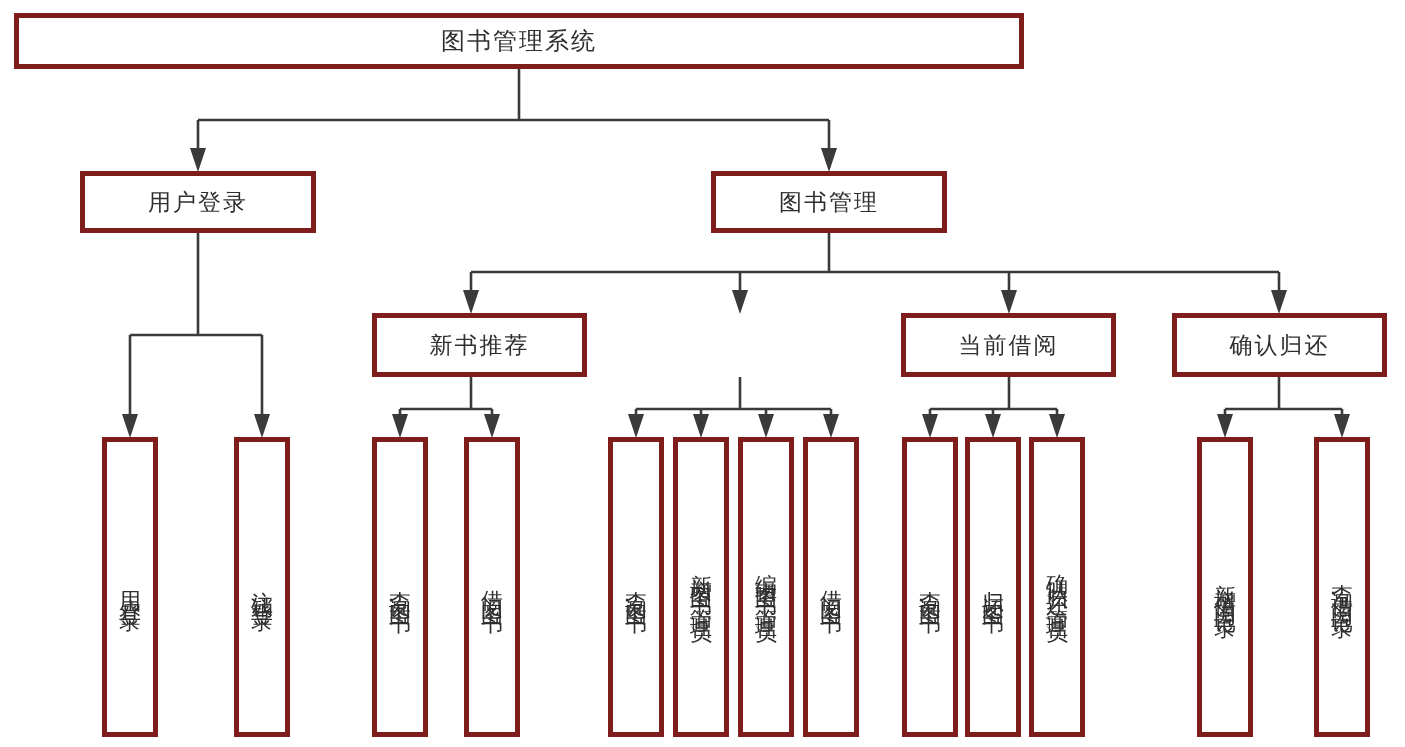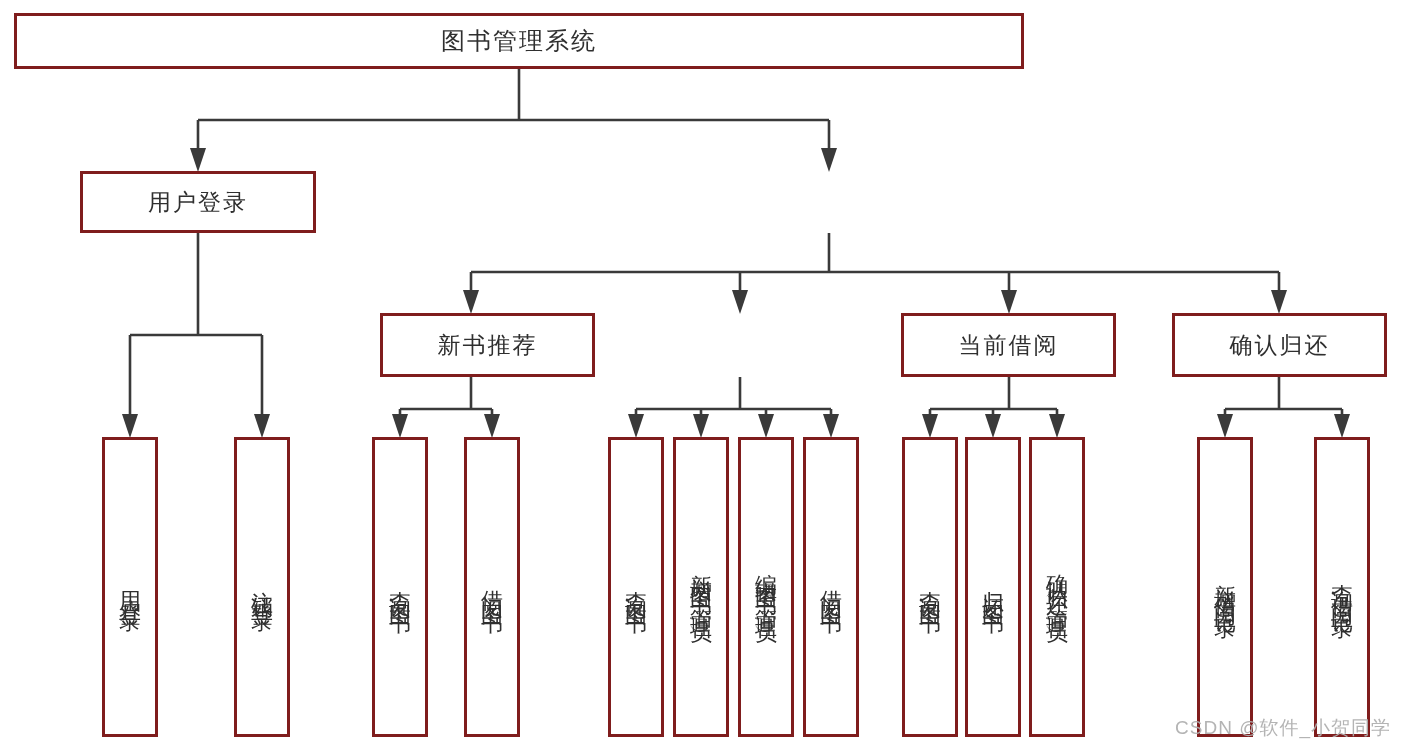--- a/index.html
+++ b/index.html
@@ -14,21 +14,21 @@
   .connectors {
     position: absolute;
     left: 0; top: 0;
     width: 1405px; height: 747px;
     z-index: 1;
   }
   .node {
     position: absolute;
     box-sizing: border-box;
     background: #ffffff;
-    border: 3px solid #7f1d1d;
+    border: 5px solid #7f1d1d;
     color: #2f2f2f;
     display: flex;
     align-items: center;
     justify-content: center;
     z-index: 2;
   }
   .node-h {
     font-size: 23px;
     letter-spacing: 2px;
     white-space: nowrap;
@@ -107,22 +107,25 @@
     </g>
   </svg>
 
   <div class="node node-h node-root" style="left:14px; top:13px; width:1010px; height:56px;">
     <span>图书管理系统</span>
   </div>
 
   <div class="node node-h lvl2" style="left:80px;">
     <span>用户登录</span>
   </div>
+  <div class="node node-h lvl2" style="left:711px;">
+    <span>图书管理</span>
+  </div>
 
-  <div class="node node-h lvl3" style="left:380px;text-align:center;">
+  <div class="node node-h lvl3" style="left:372px;text-align:center;">
     <span>新书推荐</span>
   </div>
   <div class="node node-h lvl3" style="left:901px;justify-content:center;">
     <span>当前借阅</span>
   </div>
   <div class="node node-h lvl3" style="left:1172px;">
     <span>确认归还</span>
   </div>
 
   <div class="node node-v leaf" style="left:102px;">
@@ -162,15 +165,14 @@
     <span>确认归还（管理员）</span>
   </div>
 
   <div class="node node-v leaf" style="left:1197px;">
     <span>新增借阅记录</span>
   </div>
   <div class="node node-v leaf" style="left:1314px;">
     <span>查询借阅记录</span>
   </div>
 
-  <div class="watermark">CSDN @软件_小贺同学</div>
 
 </div>
 
 </body></html>

